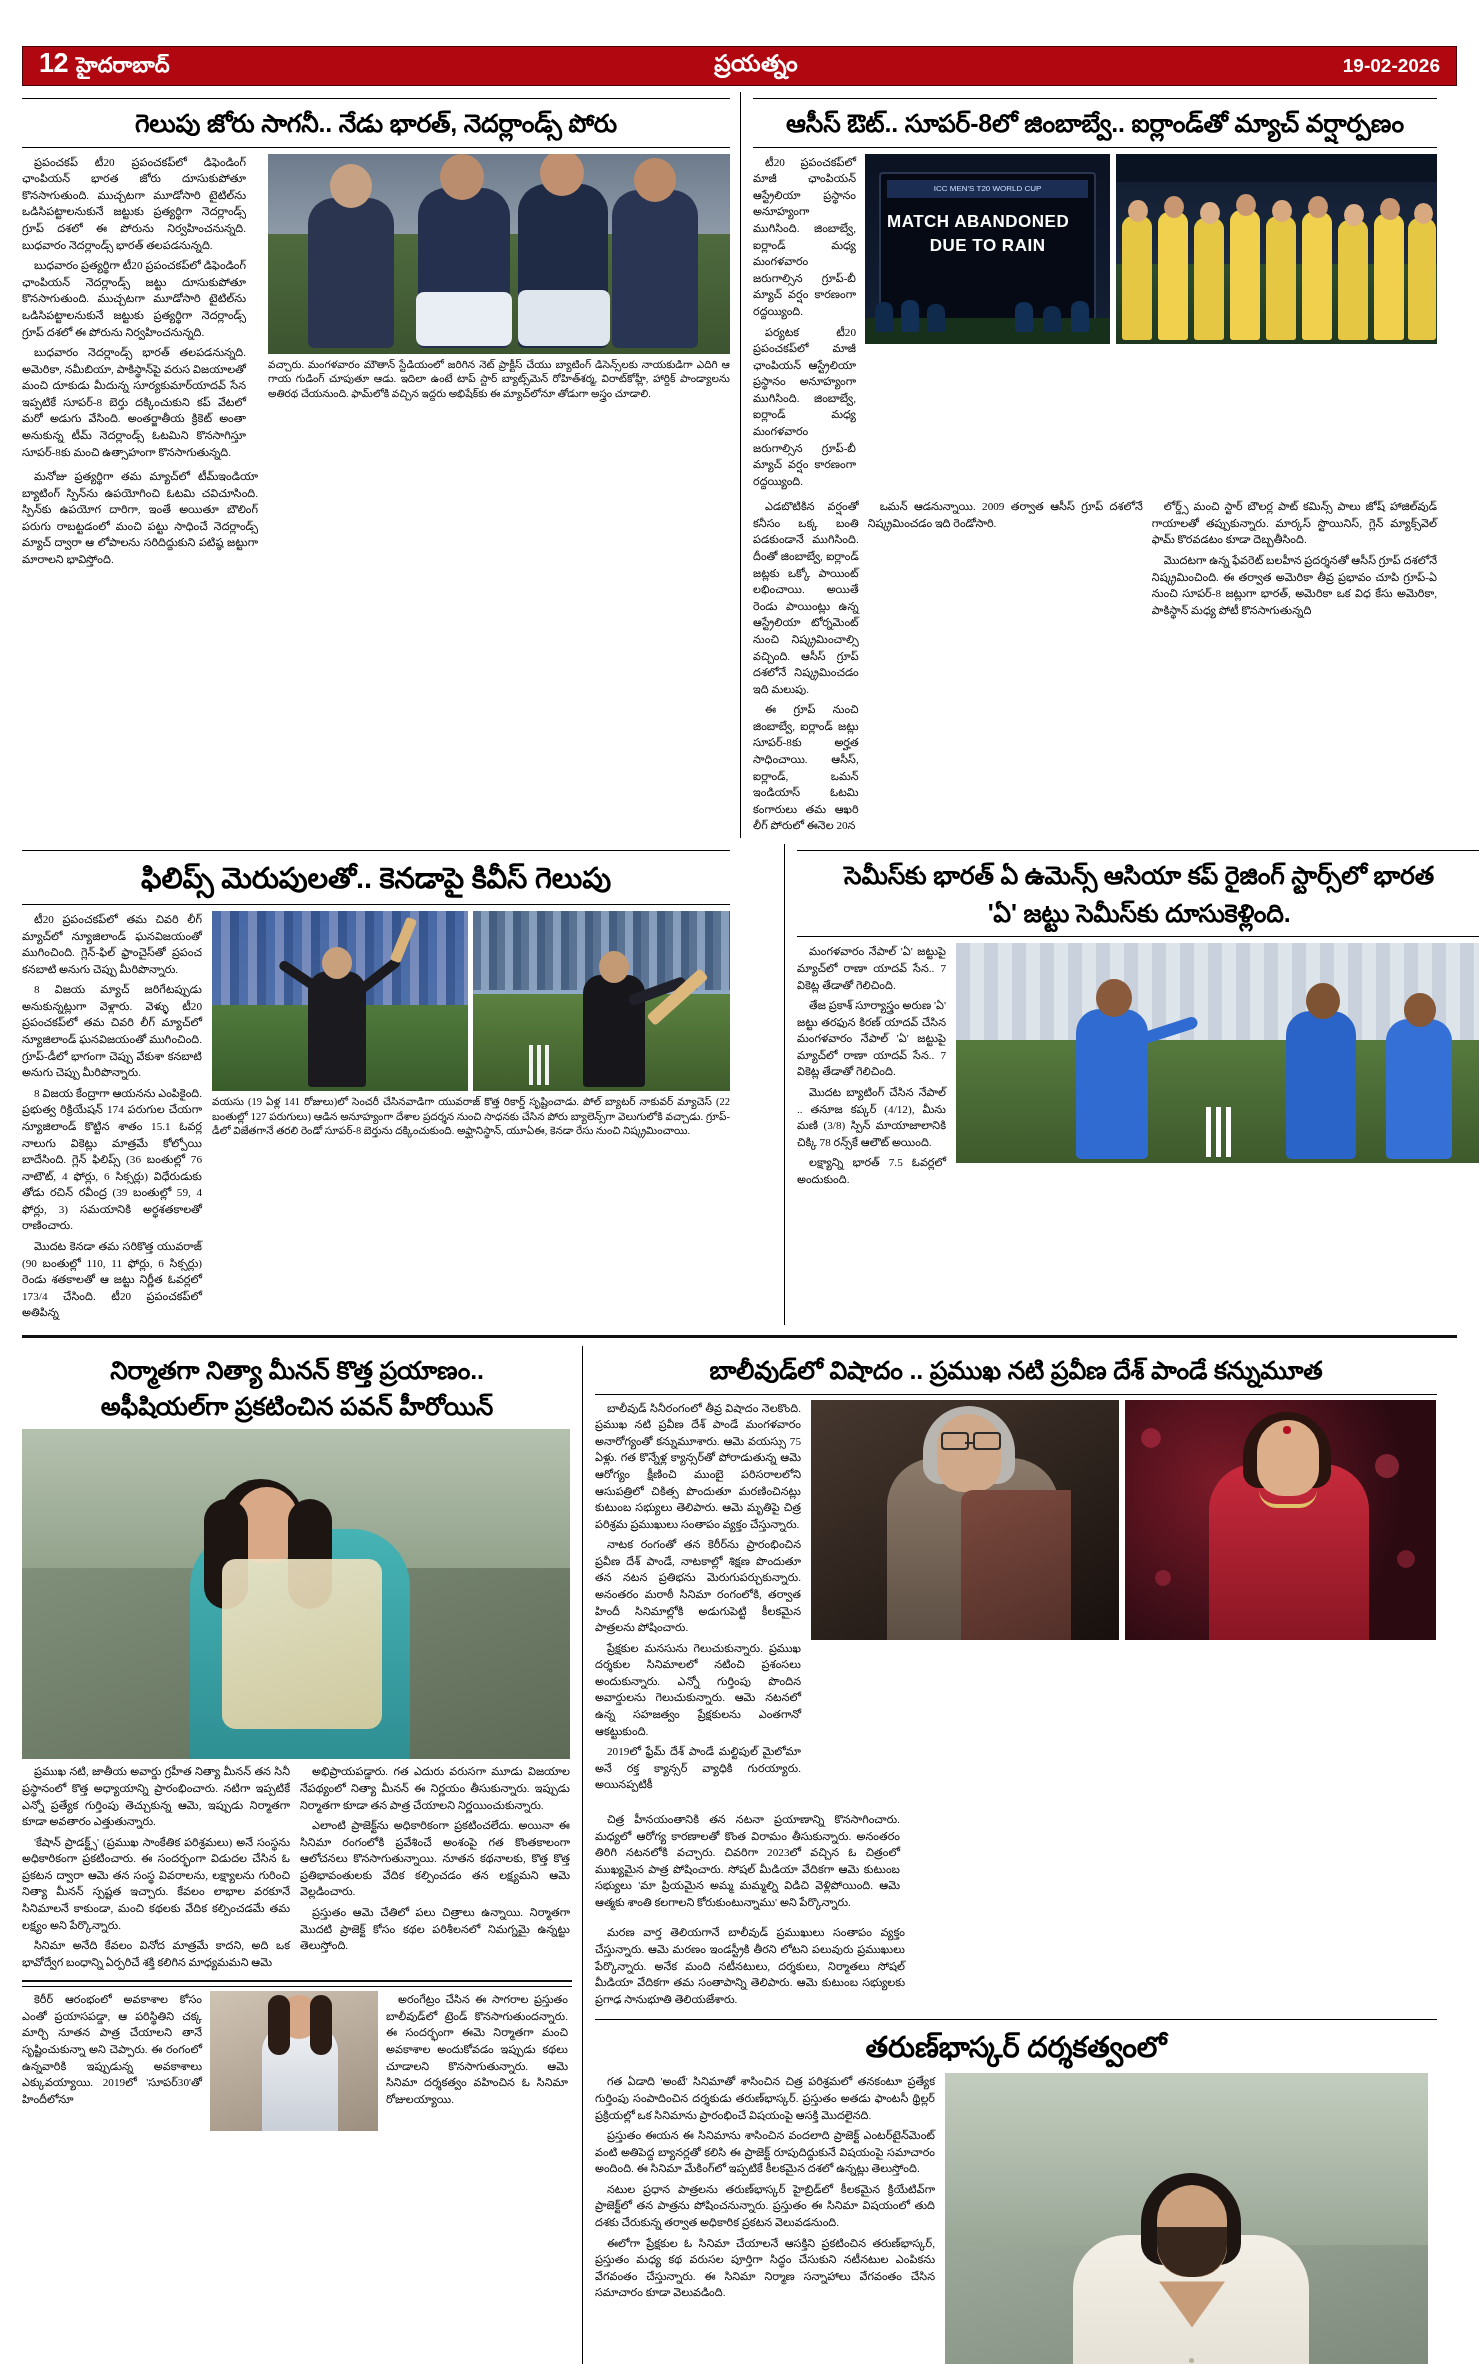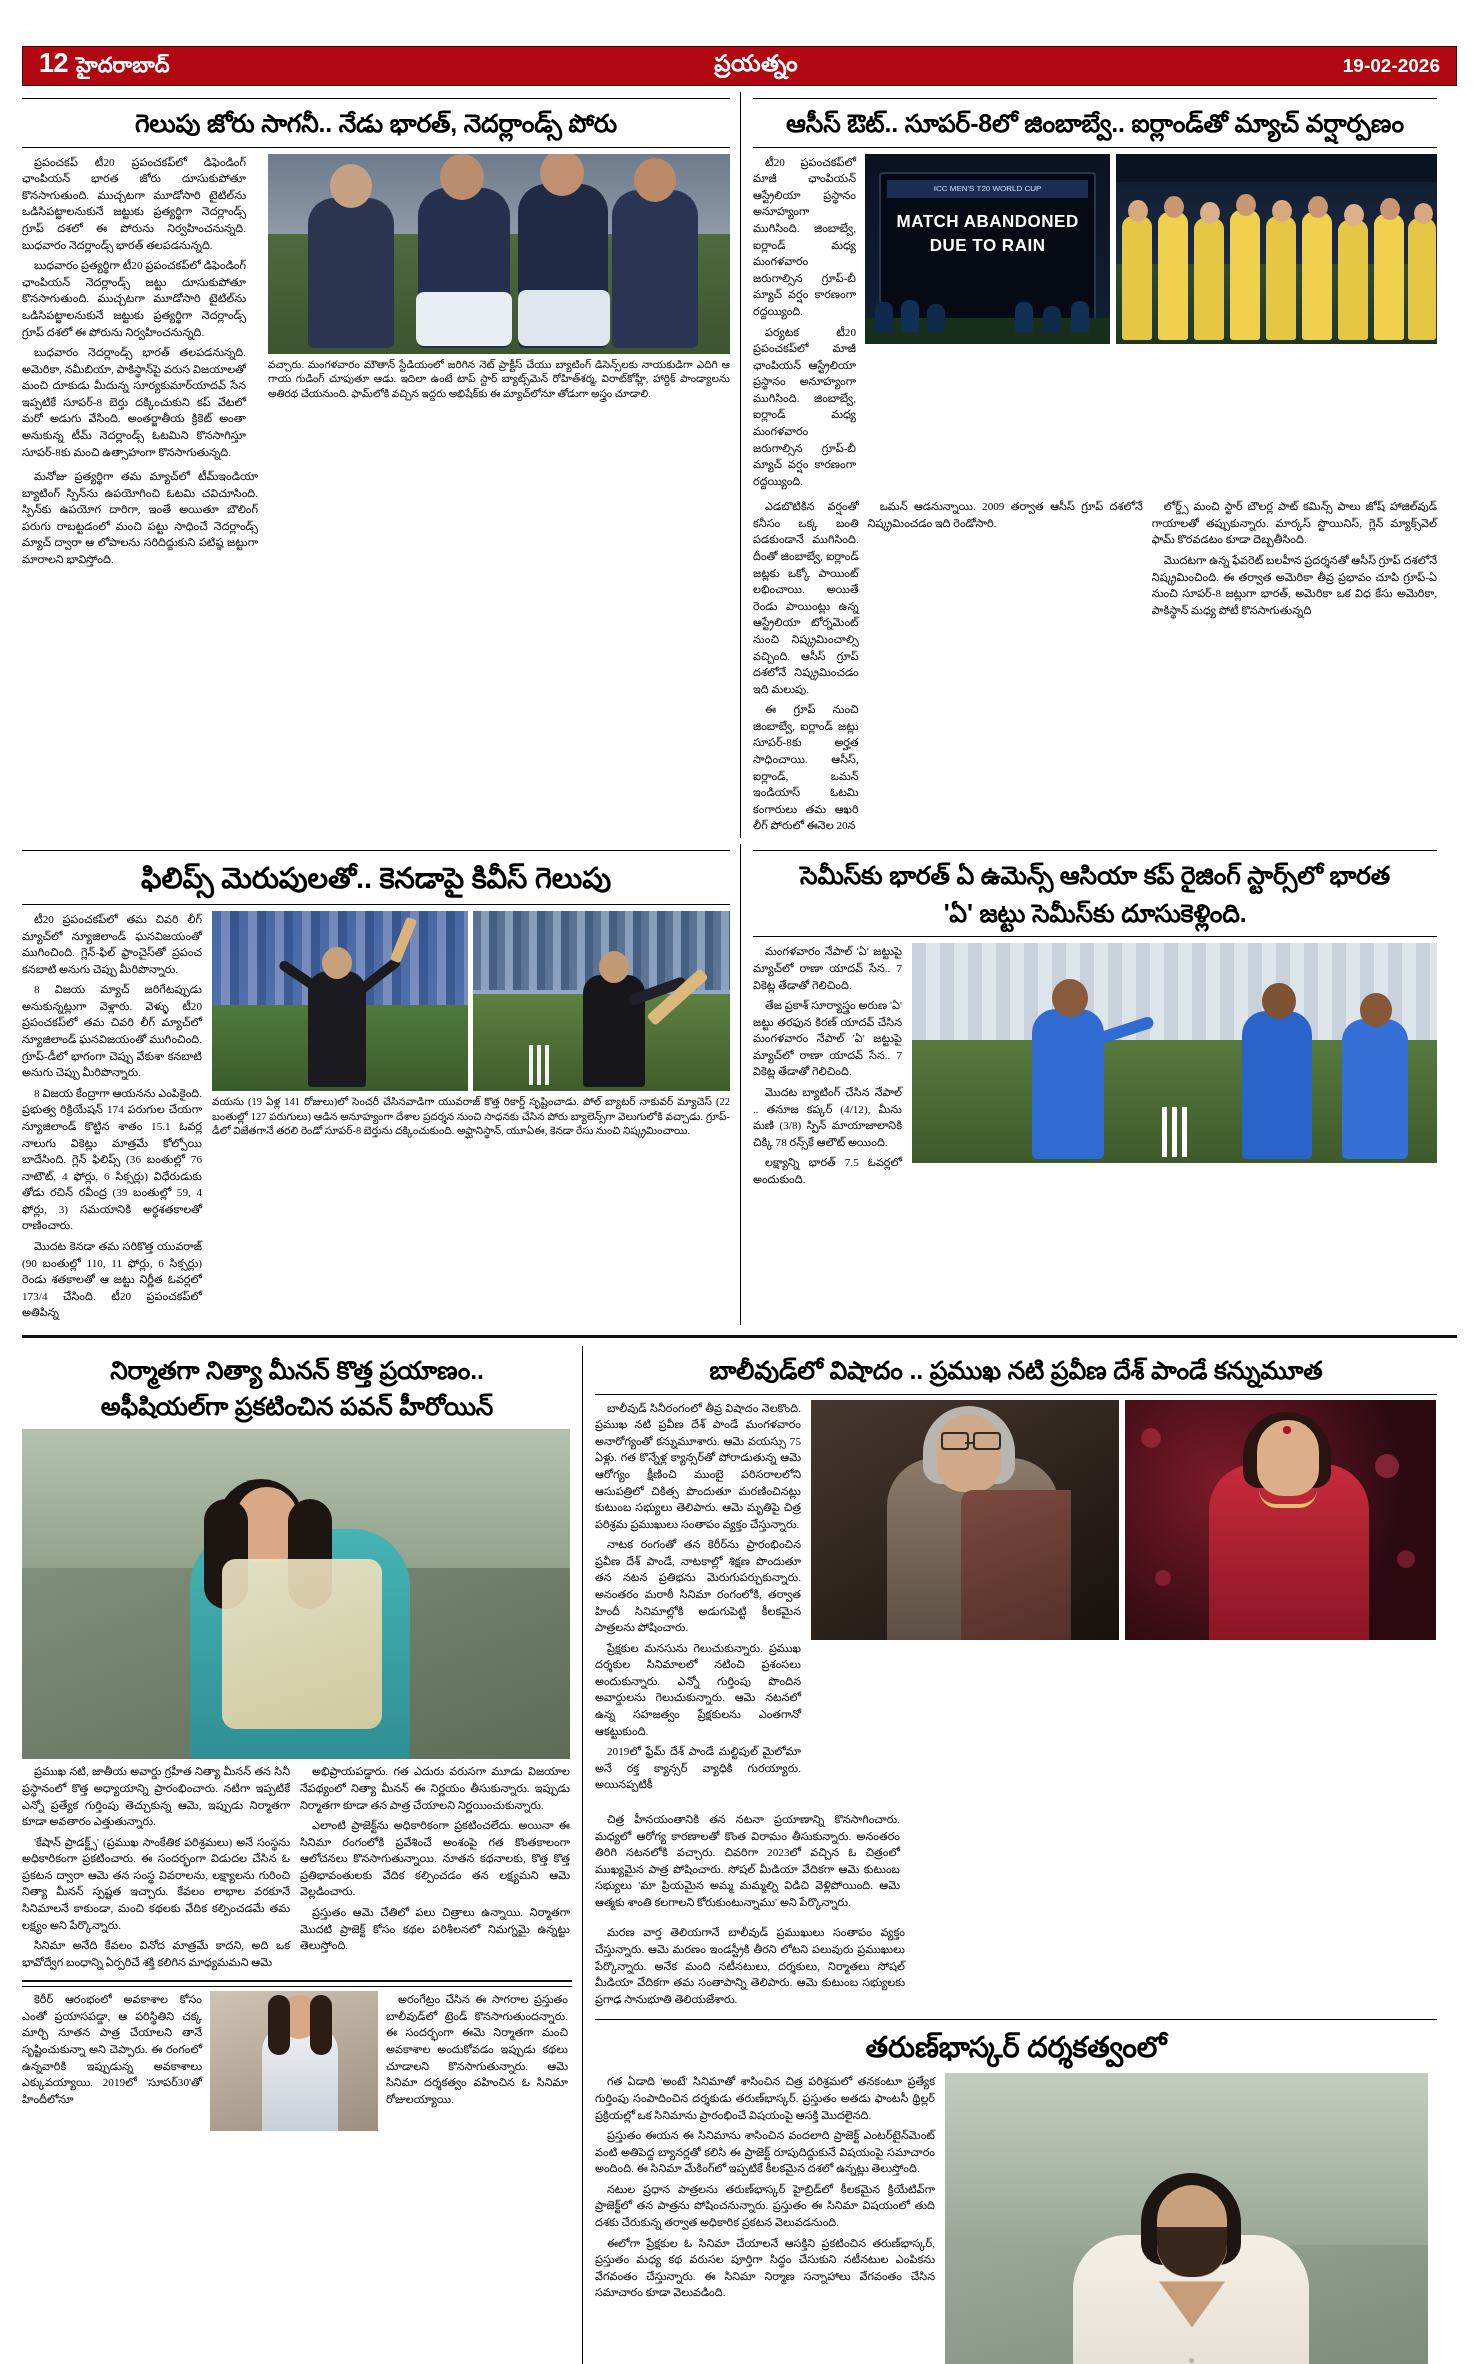--- a/index.html
+++ b/index.html
@@ -214,21 +214,21 @@
           <p>టీ20 ప్రపంచకప్‌లో మాజీ ఛాంపియన్ ఆస్ట్రేలియా ప్రస్థానం అనూహ్యంగా ముగిసింది. జింబాబ్వే, ఐర్లాండ్ మధ్య మంగళవారం జరుగాల్సిన గ్రూప్-బీ మ్యాచ్ వర్షం కారణంగా రద్దయ్యింది.</p>
           <p>పర్యటక టీ20 ప్రపంచకప్‌లో మాజీ ఛాంపియన్ ఆస్ట్రేలియా ప్రస్థానం అనూహ్యంగా ముగిసింది. జింబాబ్వే, ఐర్లాండ్ మధ్య మంగళవారం జరుగాల్సిన గ్రూప్-బీ మ్యాచ్ వర్షం కారణంగా రద్దయ్యింది.</p>
         </div>
         <div class="col" style="width:572px;">
           <div class="row" style="gap:6px;">
 
             <div class="photo p-board" style="width:240px;height:190px;">
               <div style="position:absolute;inset:0;background:linear-gradient(#0b1222,#132036);"></div>
               <div style="position:absolute;left:14px;top:18px;right:14px;height:150px;background:#050a14;border:2px solid #2a3550;border-radius:4px;"></div>
               <div style="position:absolute;left:22px;top:26px;right:22px;height:18px;background:#1b2d52;color:#cfe0ff;font-family:'Liberation Sans',sans-serif;font-size:8px;display:flex;align-items:center;justify-content:center;">ICC MEN'S T20 WORLD CUP</div>
-              <div style="position:absolute;left:22px;top:58px;right:22px;text-align:center;color:#ffffff;font-family:'Liberation Sans',sans-serif;font-weight:bold;font-size:17px;letter-spacing:0.5px;">MATCH ABANDONED</div>
+              <div style="position:absolute;left:22px;top:58px;right:22px;text-align:left;color:#ffffff;font-family:'Liberation Sans',sans-serif;font-weight:bold;font-size:17px;letter-spacing:0.5px;">MATCH ABANDONED</div>
               <div style="position:absolute;left:22px;top:82px;right:22px;text-align:center;color:#ffffff;font-family:'Liberation Sans',sans-serif;font-weight:bold;font-size:17px;letter-spacing:0.5px;">DUE TO RAIN</div>
               <div style="position:absolute;left:0;bottom:0;width:100%;height:26px;background:#16301c;"></div>
 
               <div style="position:absolute;left:10px;bottom:12px;width:18px;height:30px;background:#0f2a4a;border-radius:8px 8px 2px 2px;"></div>
               <div style="position:absolute;left:36px;bottom:12px;width:18px;height:32px;background:#123055;border-radius:8px 8px 2px 2px;"></div>
               <div style="position:absolute;left:62px;bottom:12px;width:18px;height:28px;background:#0f2a4a;border-radius:8px 8px 2px 2px;"></div>
               <div style="position:absolute;left:150px;bottom:12px;width:18px;height:30px;background:#123055;border-radius:8px 8px 2px 2px;"></div>
               <div style="position:absolute;left:178px;bottom:12px;width:18px;height:26px;background:#0f2a4a;border-radius:8px 8px 2px 2px;"></div>
               <div style="position:absolute;left:206px;bottom:12px;width:18px;height:31px;background:#123055;border-radius:8px 8px 2px 2px;"></div>
             </div>
@@ -270,21 +270,21 @@
           <p>ఒమన్ ఆడనున్నాయి. 2009 తర్వాత ఆసీస్ గ్రూప్ దశలోనే నిష్క్రమించడం ఇది రెండోసారి.</p>
         </div>
         <div class="col body-text" style="width:286px;">
           <p>లోర్డ్స్ మంచి స్టార్ బౌలర్ల పాట్ కమిన్స్ పాలు జోష్ హాజిల్‌వుడ్ గాయాలతో తప్పుకున్నారు. మార్కస్ స్టొయినిస్, గ్లెన్ మ్యాక్స్‌వెల్ ఫామ్ కొరవడటం కూడా దెబ్బతీసింది.</p>
           <p>మొదటగా ఉన్న ఫేవరెట్ బలహీన ప్రదర్శనతో ఆసీస్ గ్రూప్ దశలోనే నిష్క్రమించింది. ఈ తర్వాత అమెరికా తీవ్ర ప్రభావం చూపి గ్రూప్‌-ఏ నుంచి సూపర్-8 జట్లుగా భారత్, అమెరికా ఒక విధ కేసు అమెరికా, పాకిస్థాన్ మధ్య పోటీ కొనసాగుతున్నది</p>
         </div>
       </div>
     </div>
   </div>
 
-  <div class="row" style="margin-top:6px;">
+  <div class="row" style="margin-top:6px;gap:44px;">
 
     <div class="col" style="width:718px; padding-right:10px;">
       <div class="hr-thin" style="margin-bottom:2px;"></div>
       <div class="headline lg">ఫిలిప్స్ మెరుపులతో.. కెనడాపై కివీస్ గెలుపు</div>
       <div class="hr-thin" style="margin-top:2px;"></div>
 
       <div class="row" style="gap:10px;">
         <div class="col body-text" style="width:180px;">
           <p>టీ20 ప్రపంచకప్‌లో తమ చివరి లీగ్ మ్యాచ్‌లో న్యూజిలాండ్ ఘనవిజయంతో ముగించింది. గ్లెన్-ఫిల్ ఫ్రాంచైస్‌తో ప్రపంచ కనబాటి అనుగు చెప్పు మీరిపొన్నారు.</p>
           <p>8 విజయ మ్యాచ్ జరిగేటప్పుడు అనుకున్నట్లుగా వెళ్లారు. వెళ్ళు టీ20 ప్రపంచకప్‌లో తమ చివరి లీగ్ మ్యాచ్‌లో న్యూజిలాండ్ ఘనవిజయంతో ముగించింది. గ్రూప్-డీలో భాగంగా చెప్పు వేకుశా కనబాటి అనుగు చెప్పు మీరిపొన్నారు.</p>

